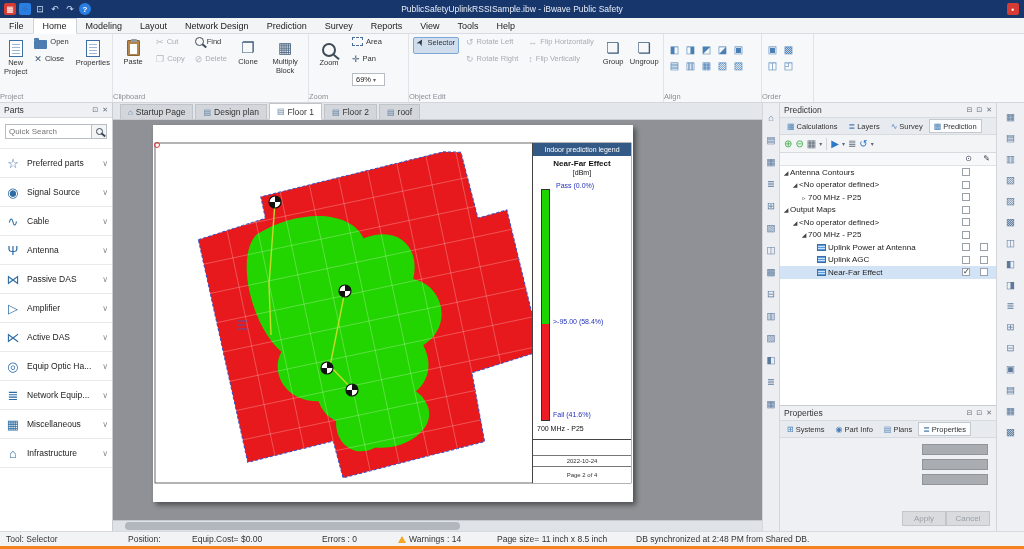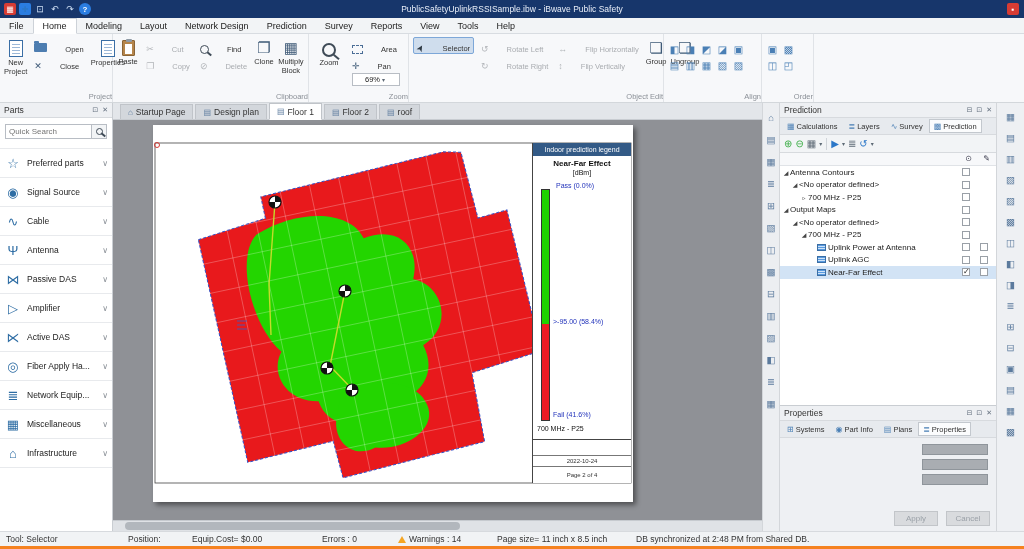--- a/index.html
+++ b/index.html
@@ -17,31 +17,31 @@
 .tb-right{margin-left:auto;padding-right:5px;z-index:2}
 
 
 .menubar{position:absolute;left:0;top:18px;right:0;height:16px;background:#f2f4f6;border-bottom:1px solid #d8dce1;display:flex;align-items:stretch;font-size:9px}
 .menu-item{padding:0 9px;display:flex;align-items:center;color:#222}
 .menu-item.selected{background:#fff;border:1px solid #cdd2d8;border-bottom:1px solid #fff;margin-bottom:-1px}
 
 
 .ribbon{position:absolute;left:0;top:34px;right:0;height:69px;background:#f7f8fa;border-bottom:1px solid #d3d7db;display:flex}
 .rgroup{position:relative;border-right:1px solid #e0e3e7;padding:3px 4px 11px 4px;display:flex;gap:4px;align-items:flex-start}
-.rgroup-label{position:absolute;bottom:1px;left:0;right:0;text-align:right;font-size:7.5px;color:#8a8f96}
+.rgroup-label{position:absolute;bottom:1px;left:0;right:0;text-align:left;font-size:7.5px;color:#8a8f96}
 .rbtn-lg{width:40px;height:54px;display:flex;flex-direction:column;align-items:center;gap:2px;padding-top:3px;font-size:7.5px;text-align:center;line-height:1.15;color:#333}
 .rcol{display:flex;flex-direction:column}
-.rbtn-sm{display:flex;align-items:flex-end;gap:18px;height:17px;padding:0 3px;font-size:7.5px;white-space:nowrap;color:#333}
+.rbtn-sm{display:flex;align-items:flex-start;gap:3px;height:17px;padding:0 3px;font-size:7.5px;white-space:nowrap;color:#333}
 .rbtn-sm.dis,.rbtn-lg.dis{color:#a9acb0}
 .dis .g{color:#b3b6ba !important}
 .g{color:#3f5a77}
 .g-lg{font-size:15px;line-height:16px}
 .g-sm{font-size:9px}
 .sel-btn{background:#cfdded;border:1px solid #7da7d8;border-radius:2px}
-.zoom-pct{display:flex;align-items:center;gap:2px;border:1px solid #b8bdc4;background:#fff;height:13px;padding:0 12px;font-size:7.5px;margin:2px 0 0 3px}
+.zoom-pct{display:flex;align-items:center;gap:2px;border:1px solid #b8bdc4;background:#fff;height:13px;padding:0 3px;font-size:7.5px;margin:2px 0 0 3px}
 .caret{font-size:6px;color:#5e6a76}
 .icon-doc{width:14px;height:17px;background:#fff;border:1px solid #3a6ea5;position:relative}
 .icon-doc::after{content:"";position:absolute;top:3px;left:2px;right:2px;height:1px;background:#9cb8d8;box-shadow:0 3px 0 #9cb8d8,0 6px 0 #9cb8d8,0 9px 0 #9cb8d8}
 .icon-folder{width:13px;height:9px;background:#4d7db0;border-radius:1px;position:relative;margin:3px 0 2px}
 .icon-folder::before{content:"";position:absolute;top:-2px;left:0;width:5px;height:2px;background:#4d7db0;border-radius:1px 1px 0 0}
 .icon-clip{width:13px;height:16px;background:#b5854b;border:1px solid #8a6436;border-radius:1px;position:relative}
 .icon-clip::before{content:"";position:absolute;left:2px;top:3px;right:2px;bottom:1px;background:#fff}
 .icon-clip::after{content:"";position:absolute;left:3px;top:-2px;width:6px;height:3px;background:#8f9aa4;border-radius:1px}
 .icon-mag{width:9px;height:9px;border:1.5px solid #3f4b57;border-radius:50%;position:relative;flex:none}
 .icon-mag::after{content:"";position:absolute;width:5px;height:1.5px;background:#3f4b57;right:-4px;bottom:-1px;transform:rotate(40deg)}
@@ -119,21 +119,21 @@
 .texp{width:8px;text-align:center;font-size:6px;color:#444;flex:none}
 .map-ic{width:9px;height:7px;flex:none;margin-right:2px;border:1px solid #3a6ea5;background:linear-gradient(180deg,#5a9be0 0 1px,#cfe3f7 1px 2px,#5a9be0 2px 3px,#cfe3f7 3px 4px,#5a9be0 4px 5px)}
 .tlabel{white-space:nowrap;overflow:hidden;color:#222}
 .tlabel.bold{font-weight:bold}
 .cbx{width:8px;height:8px;border:1px solid #9aa0a7;background:#fff;position:absolute}
 .cbx.c1{right:26px}.cbx.c2{right:8px}
 .cbx.checked::after{content:"✓";position:absolute;top:-2.5px;left:0;font-size:8px;color:#222}
 .props{position:absolute;top:302px;left:0;right:0;bottom:0;display:flex;flex-direction:column;border-top:1px solid #c9cdd2}
 .props-content{flex:1;position:relative;background:#eef0f3}
 .fieldbox{position:absolute;right:8px;width:66px;height:11px;background:#a9adb2;border:1px solid #8f959b}
-.props-btns{position:absolute;bottom:5px;right:6px;display:flex;gap:8px}
+.props-btns{position:absolute;bottom:5px;right:6px;display:flex;gap:0}
 .pbtn{width:44px;height:15px;background:#d9dbde;border:1px solid #c2c5c9;color:#9ba1a8;font-size:8px;display:flex;align-items:center;justify-content:center}
 
 
 .statusbar{position:absolute;left:0;right:0;bottom:3px;height:15px;background:#f1f3f5;border-top:1px solid #d7dade;font-size:8.5px;color:#333}
 .statusbar span.sb{position:absolute;top:2px;white-space:nowrap}
 .warn-tri{display:inline-block;width:0;height:0;border-left:4px solid transparent;border-right:4px solid transparent;border-bottom:7px solid #f5a623;margin-right:3px;vertical-align:-1px}
 .orange-bar{position:absolute;left:0;right:0;bottom:0;height:3px;background:#f58220}
 </style>
 </head>
 <body>
@@ -380,21 +380,21 @@
       </div>
 
       <div class="part-item">
         <span class="part-icon">⋉</span>
         <span class="part-label">Active DAS</span>
         <span class="part-chev">∨</span>
       </div>
 
       <div class="part-item">
         <span class="part-icon">◎</span>
-        <span class="part-label">Fiber Apply Ha...</span>
+        <span class="part-label">Equip Optic Ha...</span>
         <span class="part-chev">∨</span>
       </div>
 
       <div class="part-item">
         <span class="part-icon">≣</span>
         <span class="part-label">Network Equip...</span>
         <span class="part-chev">∨</span>
       </div>
 
       <div class="part-item">

